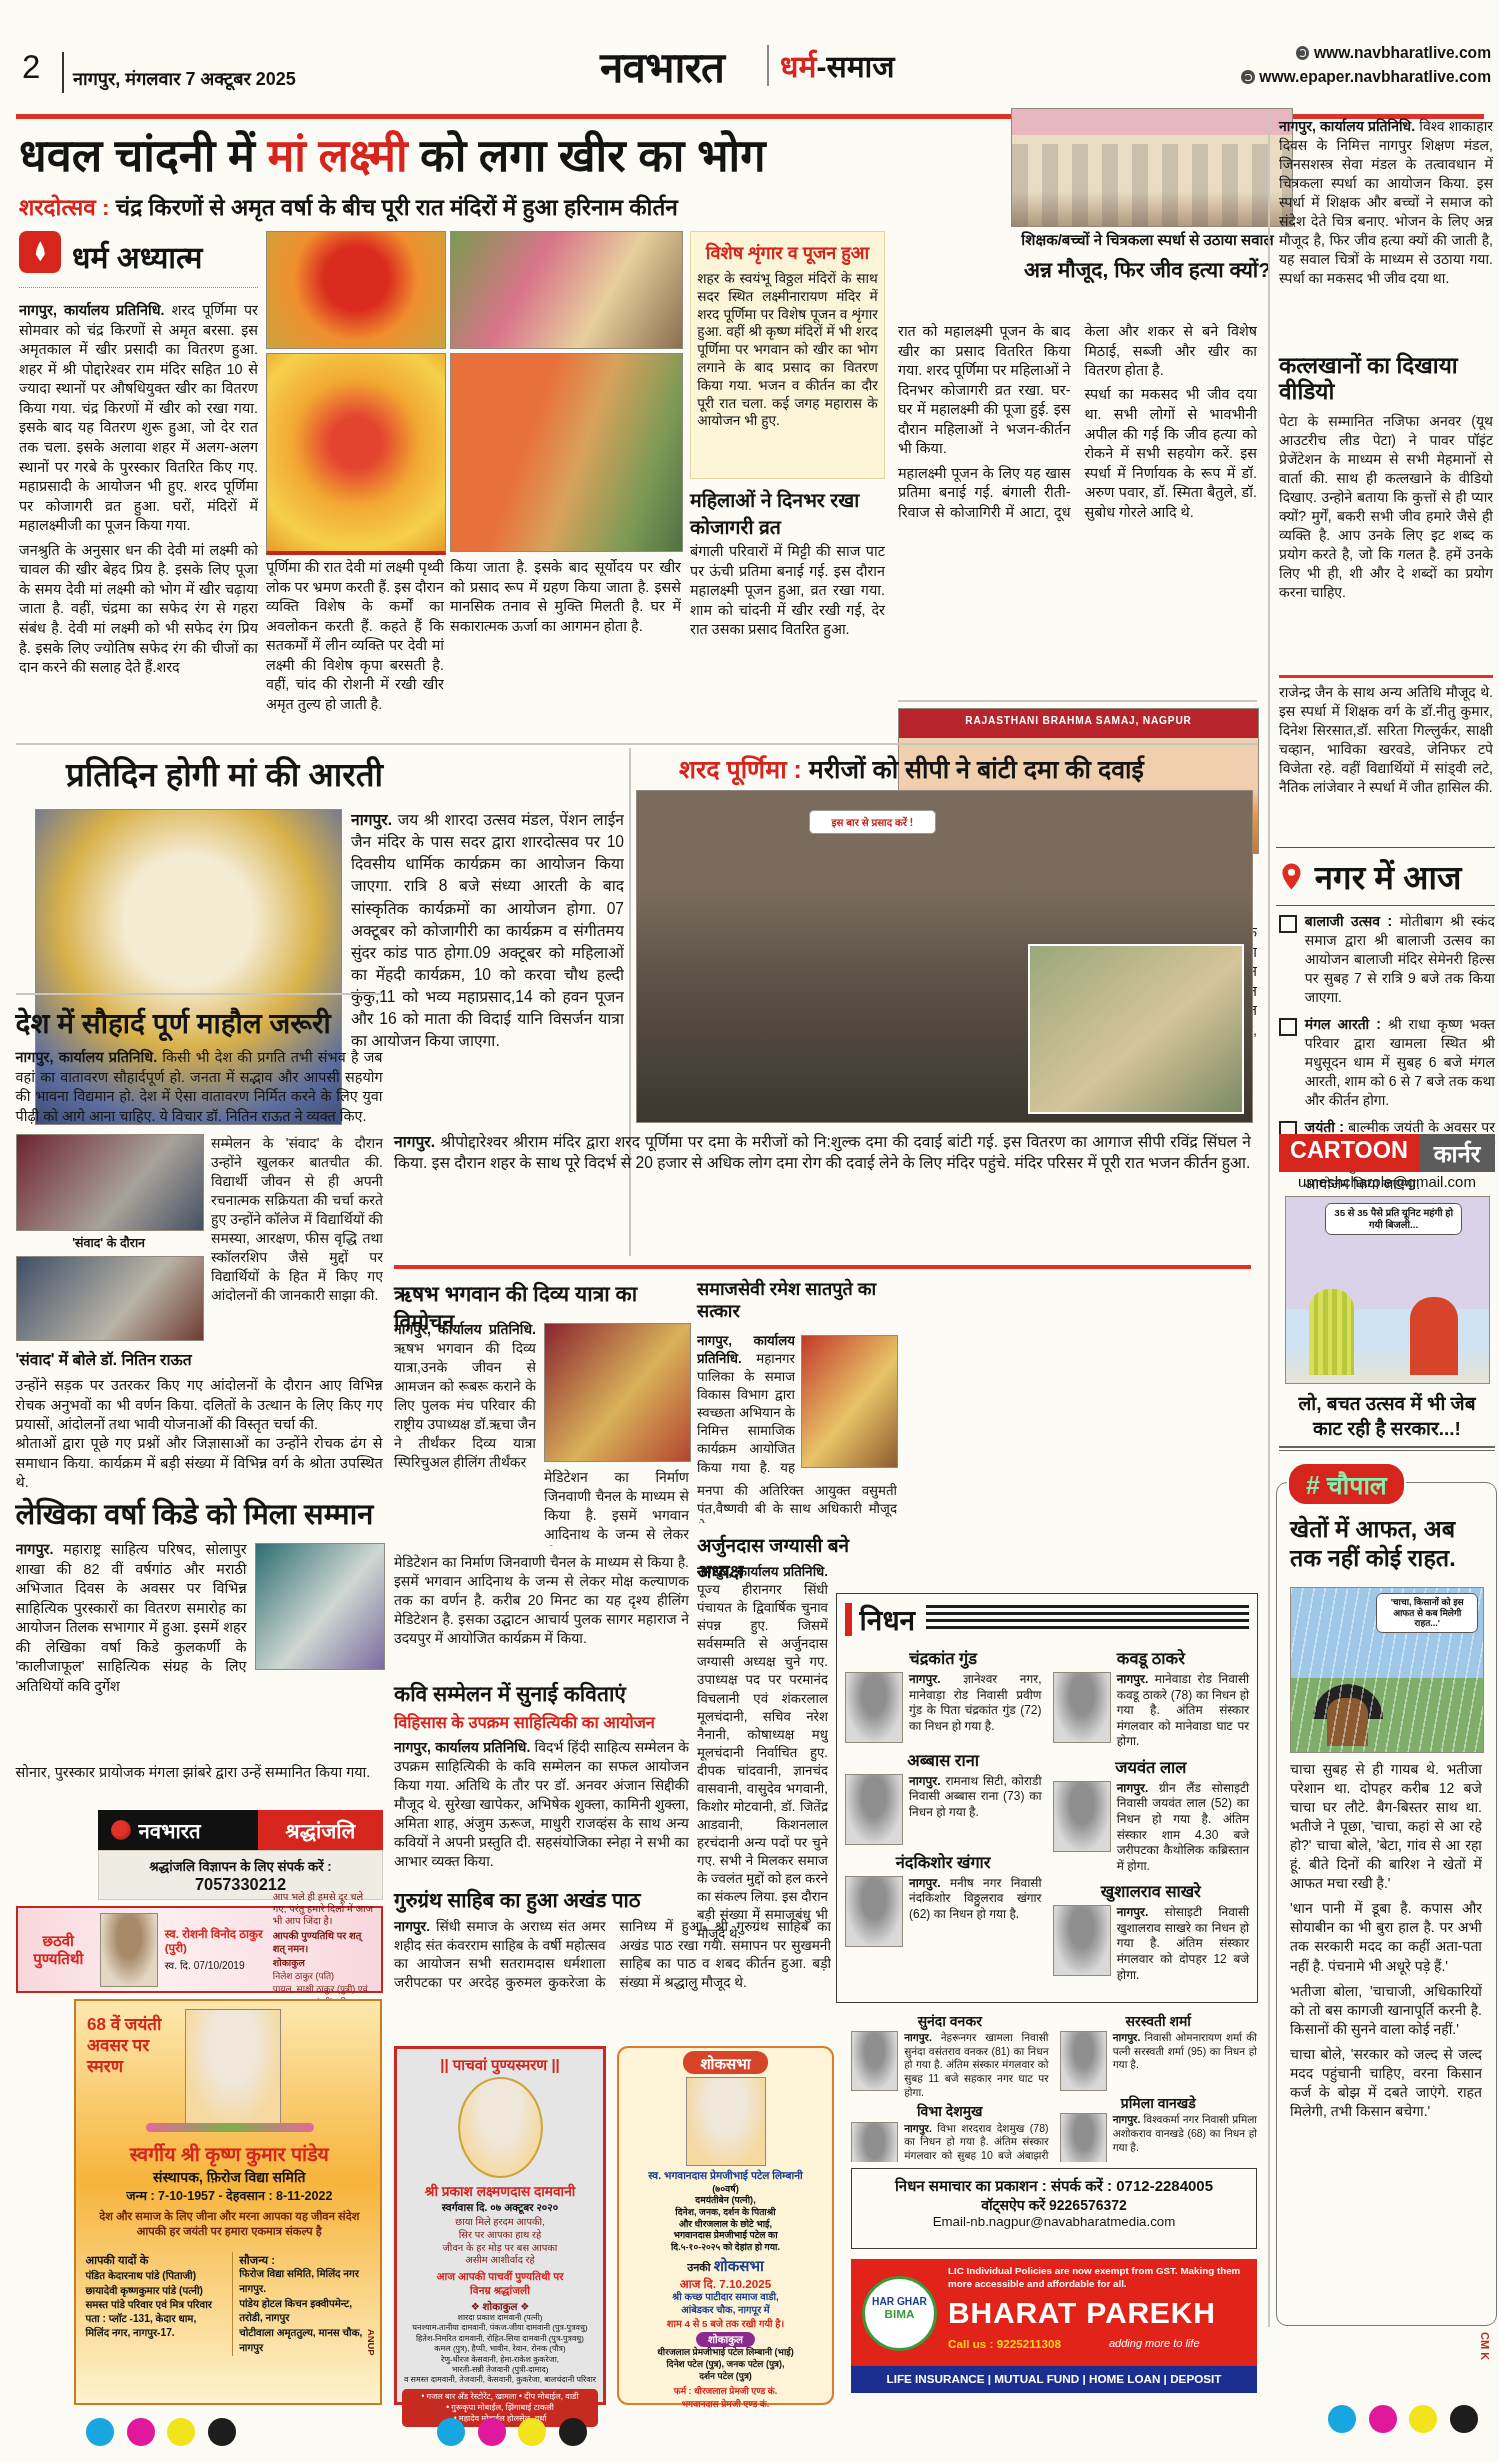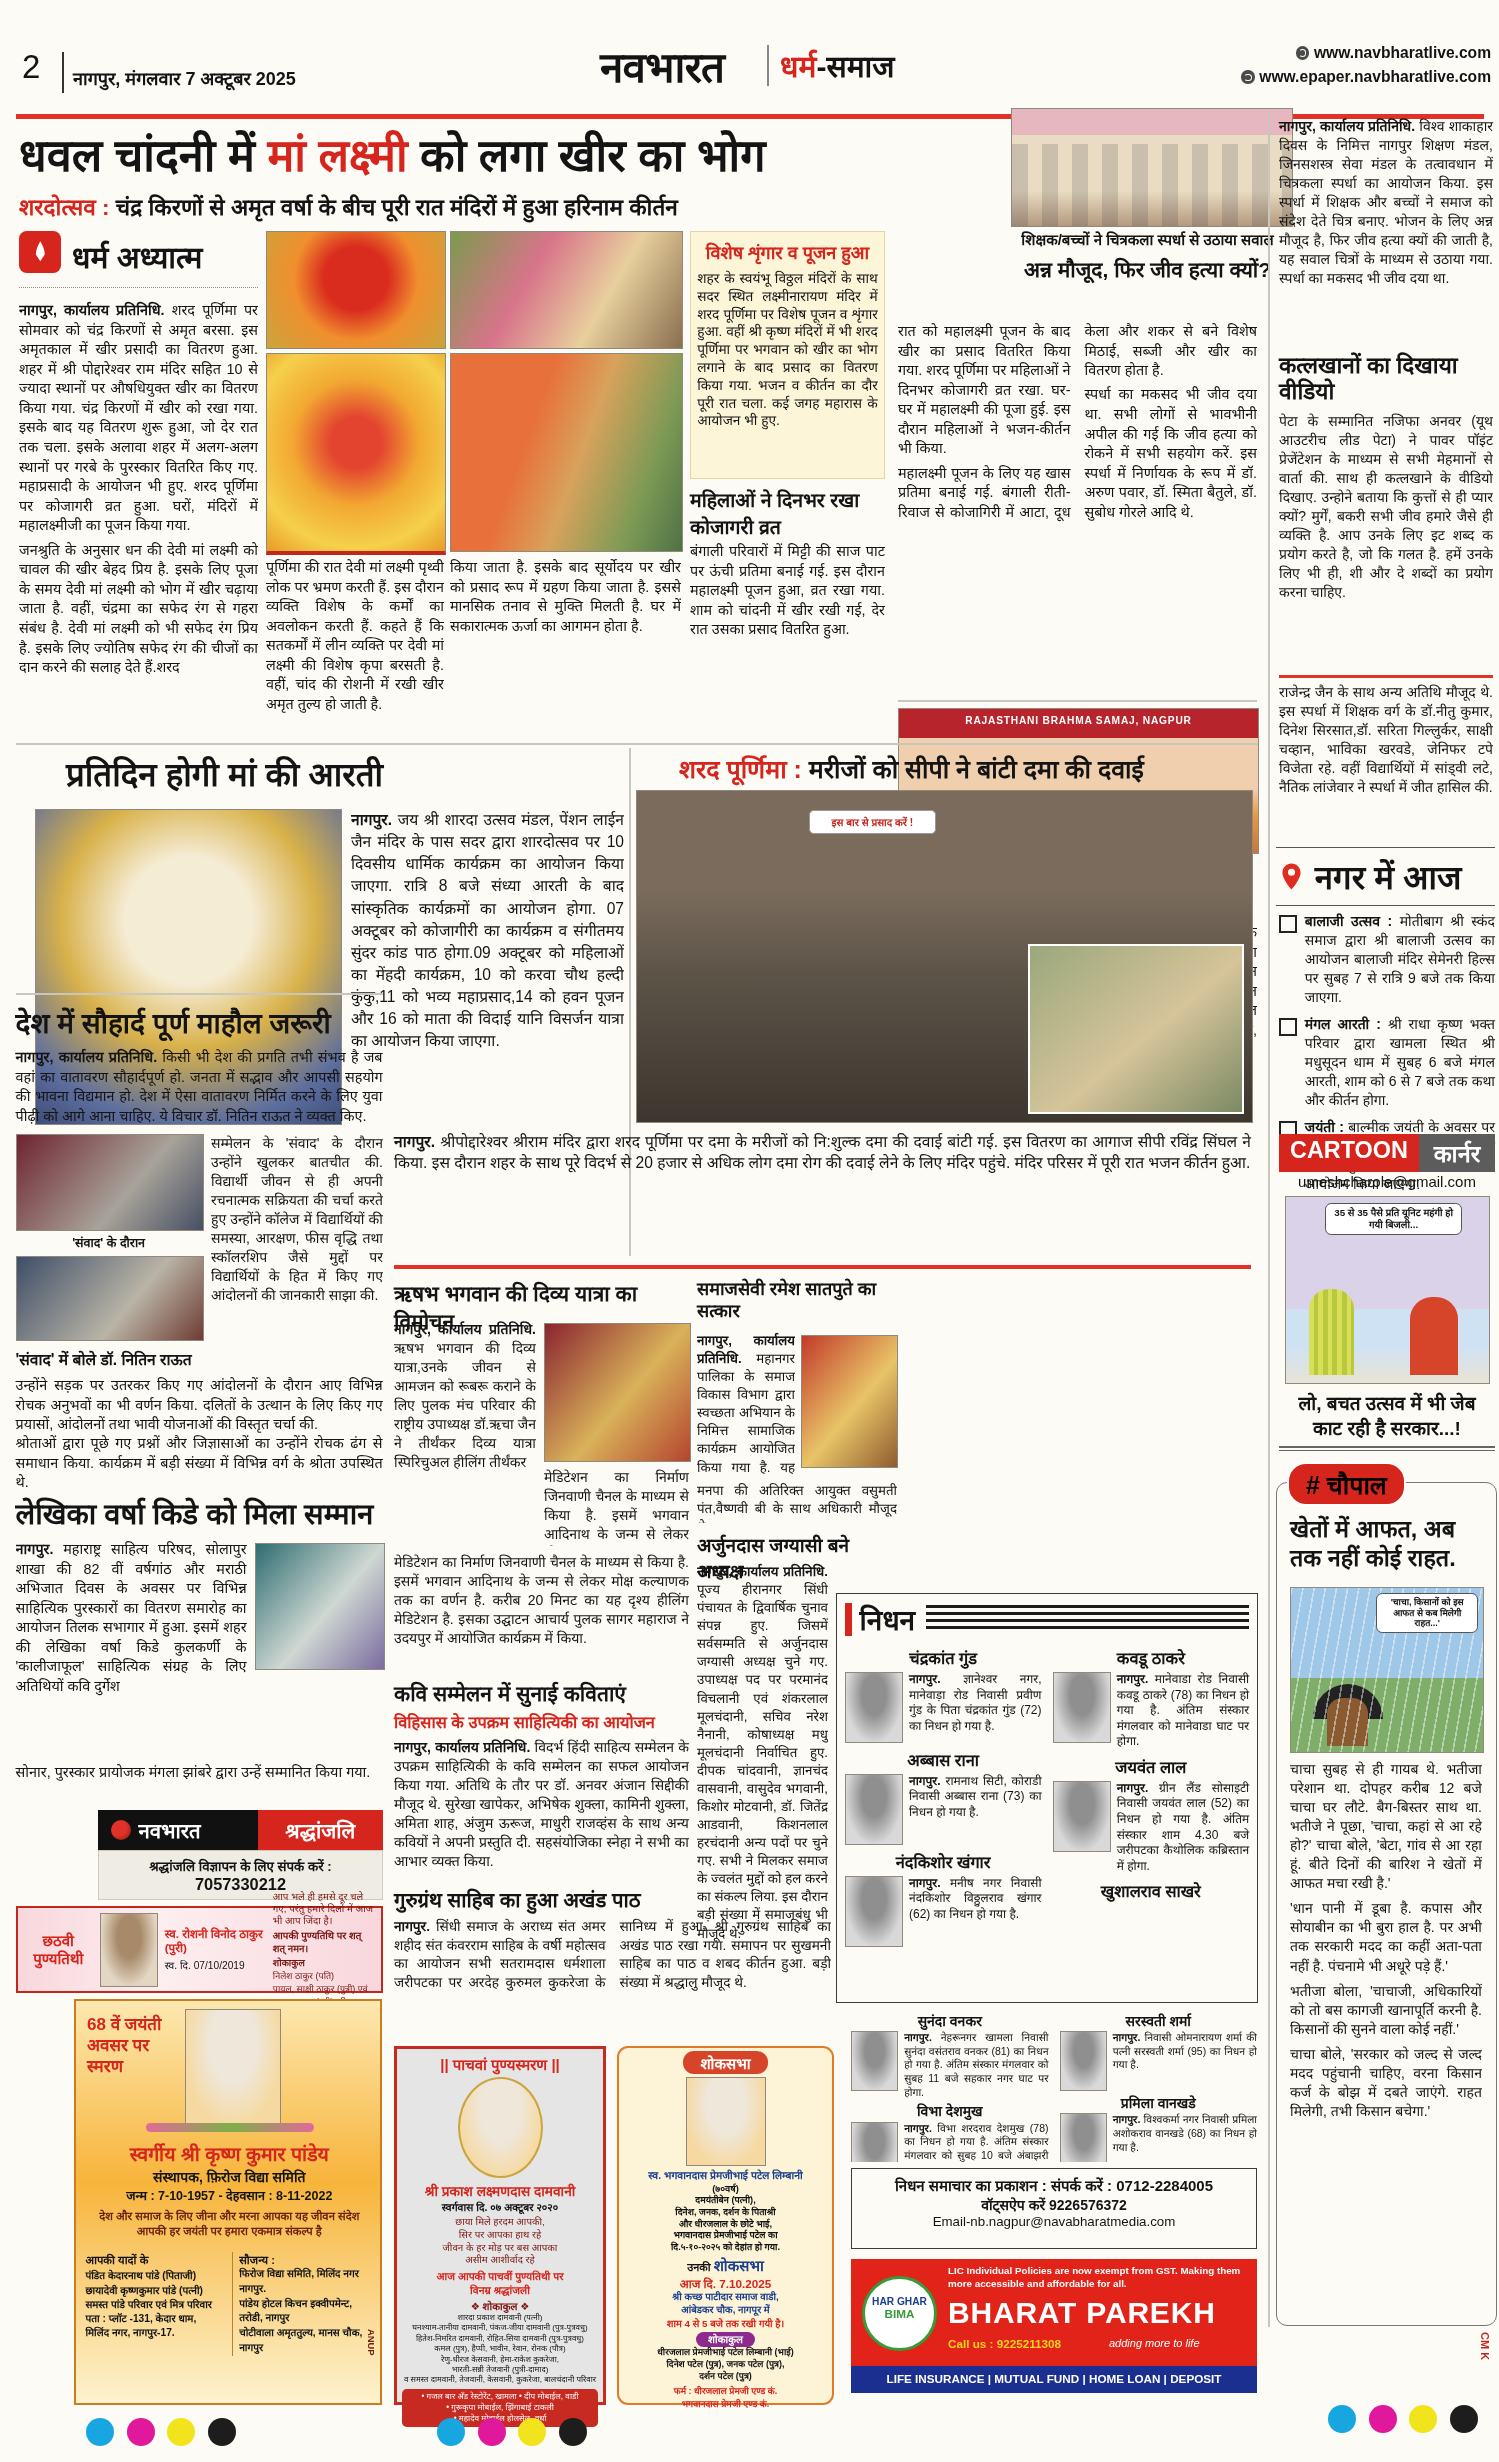--- a/index.html
+++ b/index.html
@@ -170,21 +170,21 @@
   <div style="position:absolute;left:23.4px;bottom:7.8px;width:45px;height:86px;background:repeating-linear-gradient(90deg,#d8e05a 0 4.7px,#b8c93e 4.7px 9.4px);border-radius:20.3px 20.3px 0 0;"></div>
   <div style="position:absolute;right:31px;bottom:7.8px;width:48px;height:78px;background:#d6452a;border-radius:22px 22px 0 0;"></div>
 </div>
 <div class="abs b center" style="left:1279px;top:1392px;width:216px;font-size:19px;line-height:1.3;">
   <div>लो, बचत उत्सव में भी जेब</div>
   <div>काट रही है सरकार...!</div>
 </div>
 <div class="abs" style="left:1279px;top:1446px;width:216px;border-top:2.3px solid #666;border-bottom:1.6px solid #666;height:2.3px;"></div>
 
 <div class="abs" style="left:1276px;top:1482px;width:219px;height:842px;border:1.6px solid #777;border-radius:11px;"></div>
-<div class="abs b" style="left:1287px;top:1462px;background:#d6251d;color:#000000;font-size:25px;padding:3.1px 17px;border-radius:19px;border:2.3px solid #fff;"># चौपाल</div>
+<div class="abs b" style="left:1287px;top:1462px;background:#d6251d;color:#86efac;font-size:25px;padding:3.1px 17px;border-radius:19px;border:2.3px solid #fff;"># चौपाल</div>
 <h2 class="abs b" style="left:1290px;top:1515px;width:192px;font-size:23.4px;line-height:1.25;">
   <div>खेतों में आफत, अब</div>
   <div>तक नहीं कोई राहत.</div>
 </h2>
 <div class="ph ph-chopal" style="left:1290px;top:1587px;width:192px;height:164px;">
   <div style="position:absolute;right:4.7px;top:4.7px;width:94px;background:#fff;border:1.6px solid #555;border-radius:6.2px;padding:3.1px;font-size:9px;font-weight:bold;text-align:center;line-height:1.2;z-index:2;">'चाचा, किसानों को इस आफत से कब मिलेगी राहत...'</div>
   <div style="position:absolute;left:22px;bottom:33px;width:70px;height:35px;background:#222;border-radius:70px 70px 0 0;"></div>
   <div style="position:absolute;left:55px;bottom:6.2px;width:3.9px;height:36px;background:#222;"></div>
   <div style="position:absolute;left:36px;bottom:6.2px;width:41px;height:48px;background:#8a5a30;border-radius:15.6px 15.6px 0 0;"></div>
 </div>
@@ -455,20 +455,24 @@
       </div>
         <div>
         <div class="obit-name">जयवंत लाल</div>
         <div class="obit-row">
           <div class="ph ph-obit obit-photo"></div>
           <p class="sm"><b>नागपुर.</b><span> ग्रीन लैंड सोसाइटी निवासी जयवंत लाल (52) का निधन हो गया है. अंतिम संस्कार शाम 4.30 बजे जरीपटका कैथोलिक कब्रिस्तान में होगा.</span></p>
         </div>
       </div>
         <div>
         <div class="obit-name">खुशालराव साखरे</div>
+        <div class="obit-row">
+          <div class="ph ph-obit obit-photo"></div>
+          <p class="sm"><b>नागपुर.</b><span> सोसाइटी निवासी खुशालराव साखरे का निधन हो गया है. अंतिम संस्कार मंगलवार को दोपहर 12 बजे होगा.</span></p>
+        </div>
       </div>
       </div>
   </div>
 </div>
 
 <div class="abs" style="left:851px;top:2009px;width:406px;height:153px;display:flex;gap:11px;overflow:hidden;">
   <div style="flex:1;">
 
   <div>
       <div class="obit-name" style="font-size:14px;margin:1.6px 0;">सुनंदा वनकर</div>

